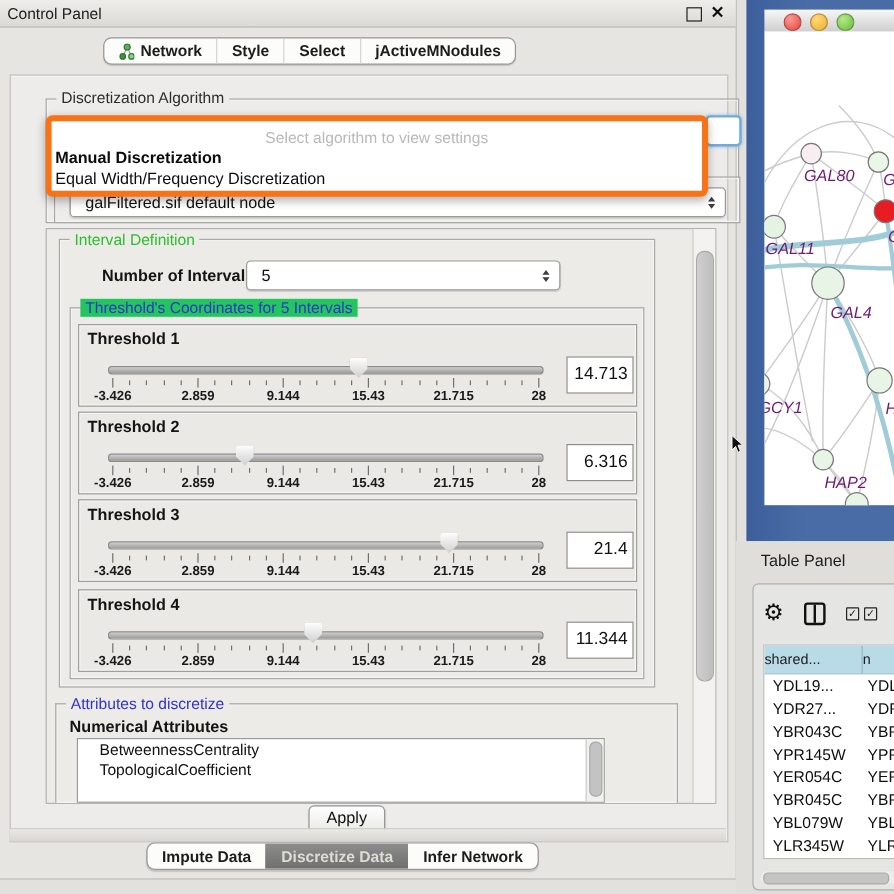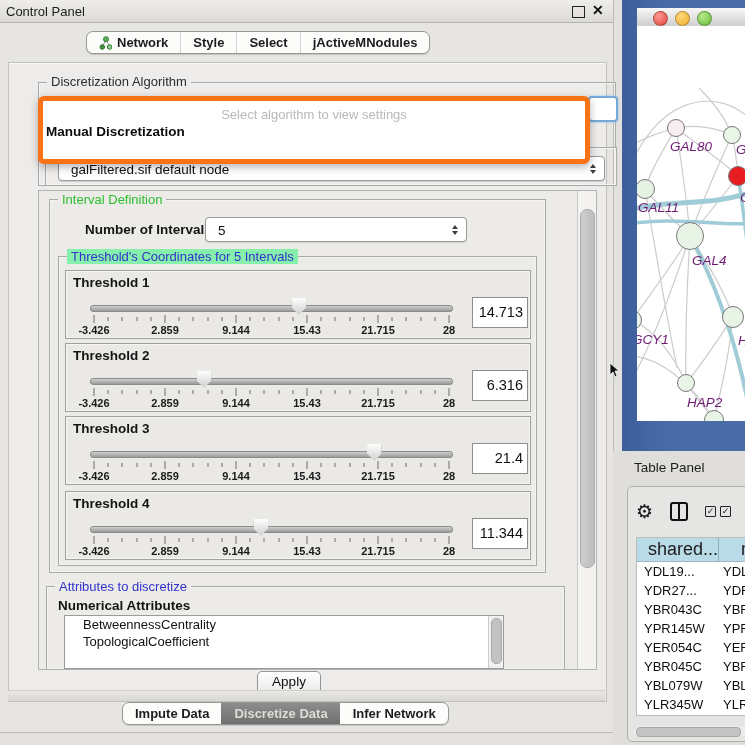--- a/index.html
+++ b/index.html
@@ -77,21 +77,21 @@
   .tp-strip{position:absolute;left:613px;top:451px;width:132px;height:294px;background:#e0deda;}
   .tp-title{position:absolute;left:634px;top:460px;font-size:13.5px;color:#1d1d1d;}
   .tablewidget{position:absolute;left:627px;top:486px;width:130px;height:254px;background:#e5e5e3;border:1px solid #aeaeac;border-radius:5px;}
   .tw-toolbar{position:absolute;left:8px;top:10px;height:28px;display:flex;align-items:center;gap:17px;}
   .gear{font-size:19px;color:#101010;line-height:19px;}
   .split-icon{width:14px;height:15px;border:2px solid #101010;border-radius:3px;position:relative;}
   .split-icon div{position:absolute;left:50%;top:0;width:2px;height:100%;background:#101010;transform:translateX(-50%);}
   .cb{width:9px;height:9px;border:1.6px solid #222;border-radius:1px;font-size:9px;line-height:9px;color:#222;text-align:center;}
   .ttable{position:absolute;left:8px;top:50px;width:114px;height:177px;background:#fff;overflow:hidden;border:1px solid #bcbcba;}
   .thead{display:flex;height:23px;border-bottom:1px solid #9fb9c4;}
-  .hcell{background:#b9dbe8;font-size:18px;color:#1c1c1c;text-align:right;line-height:23px;overflow:hidden;white-space:nowrap;}
+  .hcell{background:#b9dbe8;font-size:12px;color:#1c1c1c;text-align:left;line-height:23px;overflow:hidden;white-space:nowrap;}
   .hcell.c0{width:81px;border-right:1px solid #8fb0bd;}
   .hcell.c1{flex:1;}
   .trow{display:flex;height:19px;}
   .tcell{font-size:13px;color:#0e0e0e;line-height:19px;white-space:nowrap;overflow:hidden;}
   .tcell.c0{width:82px;padding-left:7px;box-sizing:border-box;}
   .tcell.c1{flex:1;padding-left:4px;}
   .hscroll{position:absolute;left:6px;right:2px;top:239px;height:10px;background:#ededeb;border-radius:5px;}
   .hthumb{position:absolute;left:2px;top:1px;width:103px;height:8px;background:#c4c4c4;border:1px solid #a9a9a9;border-radius:4px;}
 
   .cursor{position:absolute;left:609px;top:362px;z-index:60;}
@@ -133,20 +133,21 @@
     <div class="inset"></div>
 
     <div class="group" style="left:38px;top:82px;width:576px;height:102px;">
       <span class="gtitle" style="top:-9px;">Discretization Algorithm</span>
     </div>
     <div class="combo-frag"></div>
 
     <div class="popup">
       <div class="ph">Select algorithm to view settings</div>
       <div class="pitem" style="top:23px;font-weight:bold;">Manual Discretization</div>
+      <div class="pitem" style="top:40px;">Equal Width/Frequency Discretization</div>
     </div>
 
     <div class="group" style="left:45px;top:147px;width:570px;height:37px;">
       <span class="gtitle">Table Data</span>
       <div class="combo" style="left:12px;top:8px;width:545px;height:23px;">
         <span class="ctext">galFiltered.sif default node</span>
         <span class="arrows">
             <i class="up"></i>
             <i class="down"></i>
           </span>
@@ -161,21 +162,21 @@
         <div class="abs" style="left:35px;top:22px;font-size:13.5px;font-weight:bold;color:#141414;">Number of Intervals</div>
         <div class="combo" style="left:155px;top:17px;width:260px;height:23px;">
           <span class="ctext">5</span>
           <span class="arrows">
               <i class="up"></i>
               <i class="down"></i>
             </span>
         </div>
 
         <div class="group" style="left:8px;top:56px;width:477px;height:308px;background:#ecebe8;">
-          <span class="gtitle blue" style="background:#86efac;">Threshold's Coordinates for 5 Intervals</span>
+          <span class="gtitle blue" style="background:#22c55e;">Threshold's Coordinates for 5 Intervals</span>
 
           <div class="thr" style="left:6px;top:13px;">
             <div class="thr-title">Threshold 1</div>
             <div class="slider-area">
               <div class="track"></div>
               <div class="ticks">
                   <div class="tick major" style="left: 0%;"></div>
                   <div class="tick" style="left: 4%;"></div>
                   <div class="tick" style="left: 8%;"></div>
                   <div class="tick" style="left: 12%;"></div>

